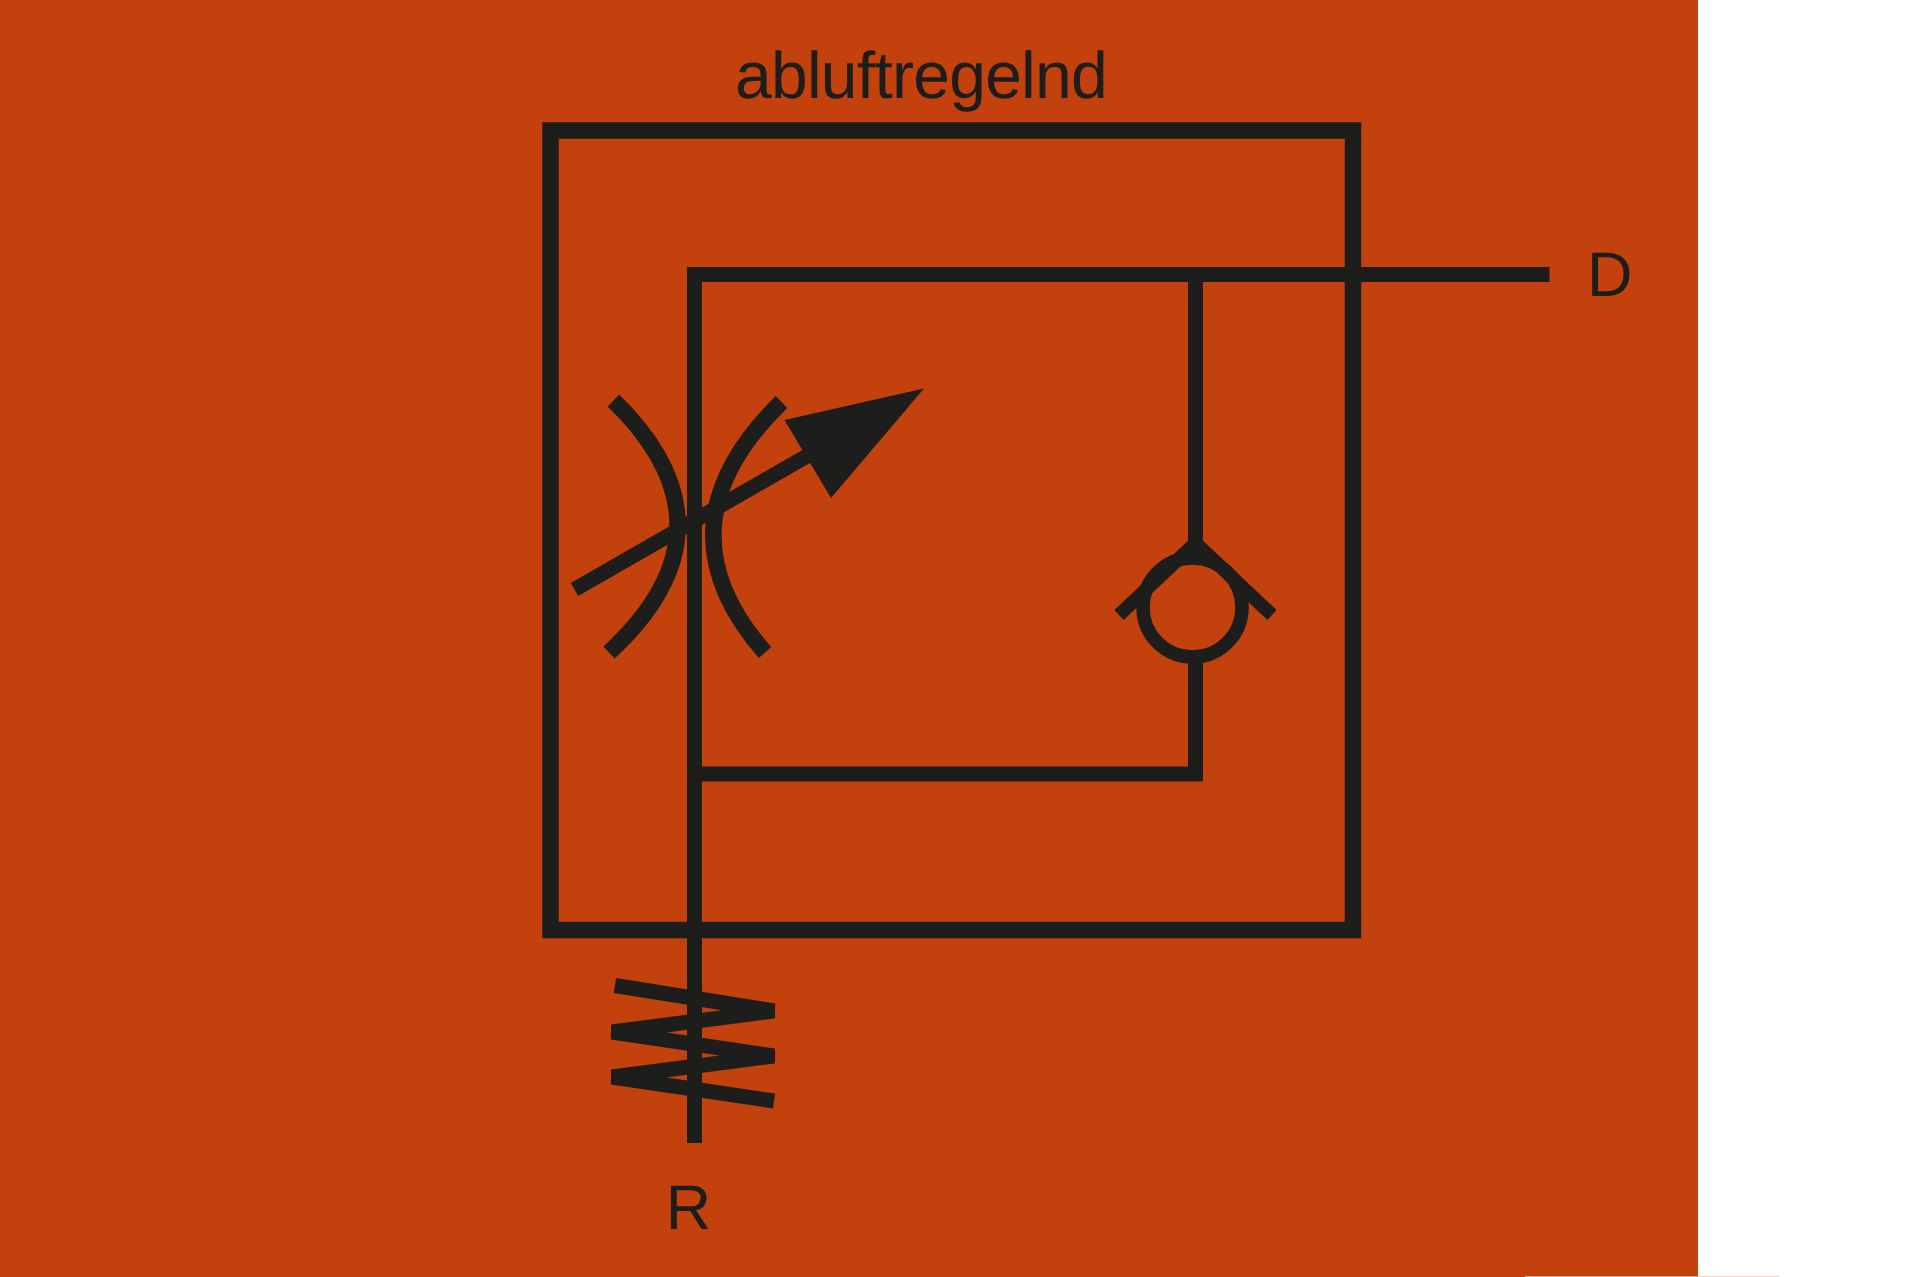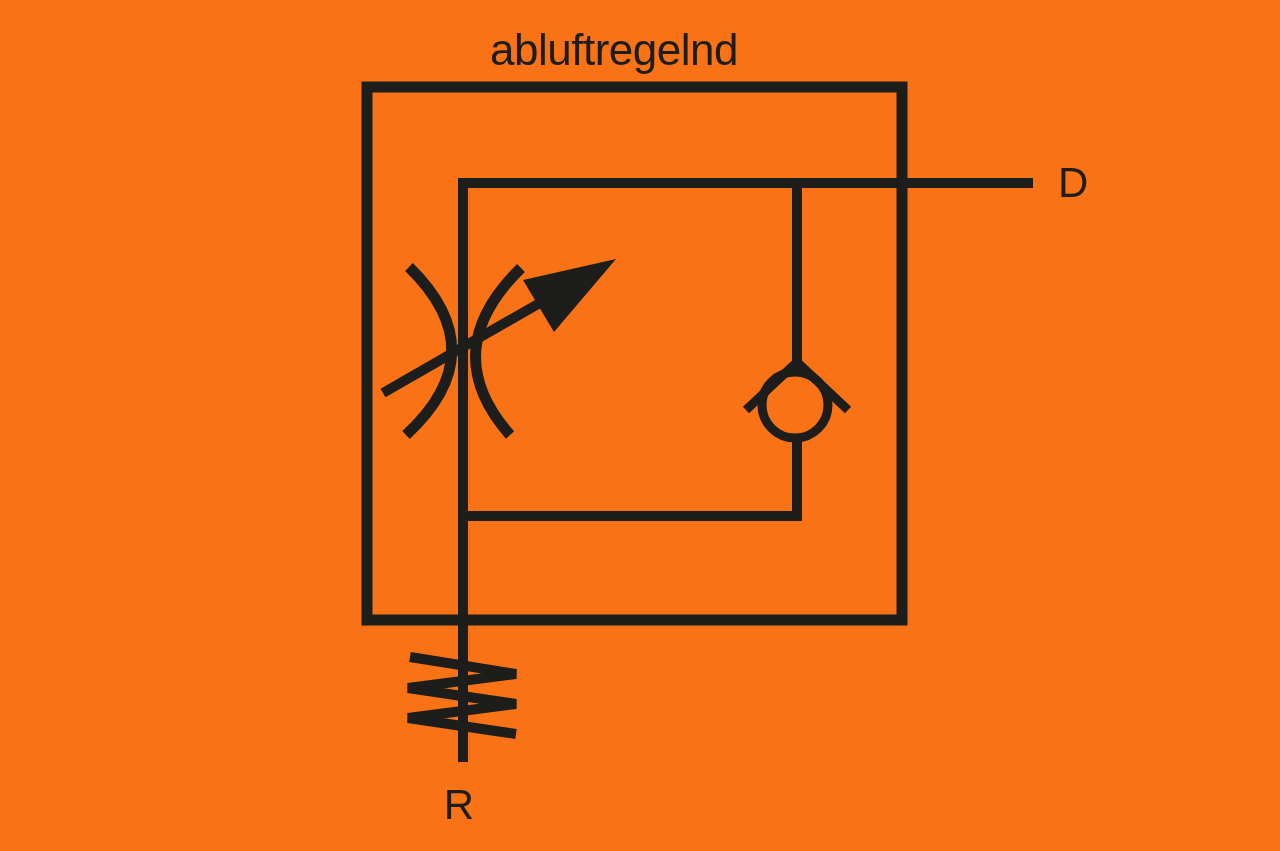--- a/index.html
+++ b/index.html
@@ -2,23 +2,23 @@
 <html><head>
 <meta charset="utf-8">
 <style>
   html, body {
     margin: 0;
     padding: 0;
     background: #ffffff;
   }
   .stage {
     position: relative;
-    width: 1280px;
+    width: 1132px;
     height: 851px;
-    background: #f97316;
+    background: #c2410c;
     overflow: hidden;
   }
   svg.diagram {
     display: block;
     width: 1280px;
     height: 851px;
   }
   svg.diagram text {
     font-family: "Liberation Sans", "DejaVu Sans", sans-serif;
     font-weight: 500;

